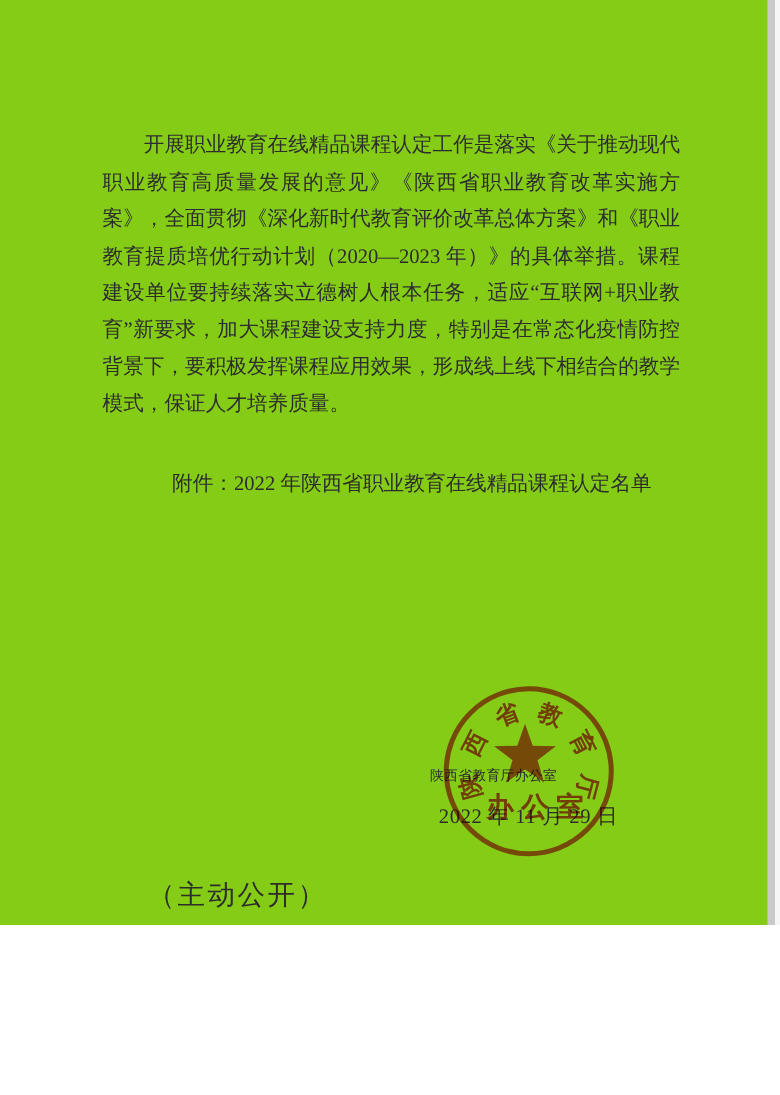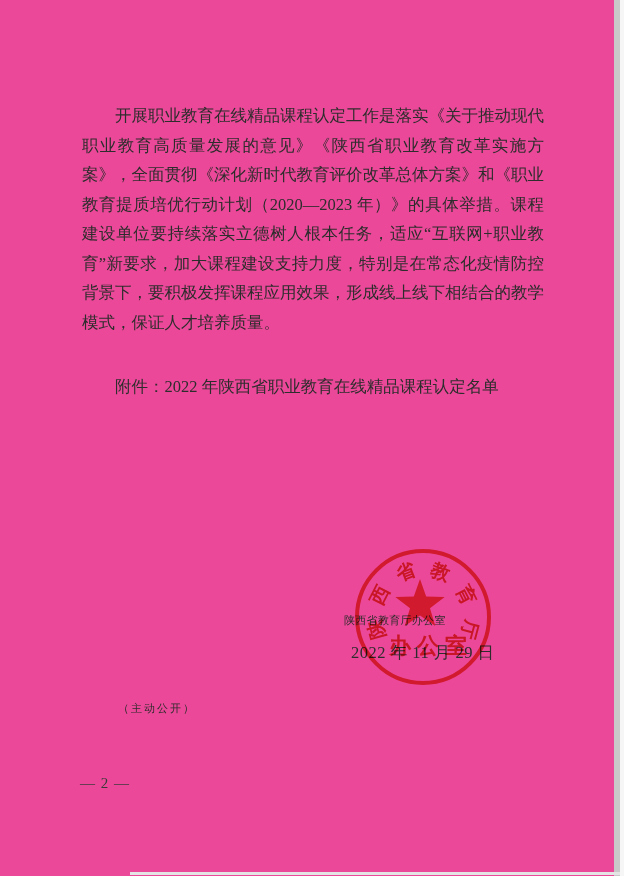--- a/index.html
+++ b/index.html
@@ -1,20 +1,20 @@
 <!DOCTYPE html>
 <html><head>
 <meta charset="utf-8">
 <style>
   * { margin:0; padding:0; box-sizing:border-box; }
   html,body { background:#ffffff; }
   .page {
     position:relative;
-    width:624px; height:876px;
-    background:#ec4899;
+    width:624px; height:740px;
+    background:#84cc16;
     overflow:hidden;
     color:#2d2d2d;
     font-family:"Liberation Serif","DejaVu Serif",serif;
   }
   .edge-right {
     position:absolute; top:0; left:614px; width:6px; height:876px;
     background:#c9c9c9;
   }
   .edge-right-after {
     position:absolute; top:0; left:620px; width:4px; height:876px;
@@ -24,32 +24,32 @@
     position:absolute; left:130px; top:872px; width:490px; height:3px;
     background:#e4e4e4;
   }
   .body-text {
     position:absolute; left:82px; top:101px; width:462px;
     font-size:16.5px; line-height:29.5px;
     text-align:justify; text-justify:inter-character;
     color:#2d2d2d;
   }
   .body-text p { text-indent:33px; }
-  .attachment { margin-top:35px; text-indent:33px; text-align:left; }
+  .attachment { margin-top:35px; text-indent:33px; text-align:center; }
   .issuer {
     position:absolute; left:344px; top:613px;
     font-size:11px; letter-spacing:0.3px; white-space:nowrap;
   }
   .date-line {
     position:absolute; left:351px; top:642px;
     font-size:16.5px; letter-spacing:0.5px; white-space:nowrap;
   }
   .disclosure {
     position:absolute; left:118px; top:701px;
-    font-size:11px; letter-spacing:2px; white-space:nowrap;
+    font-size:22px; letter-spacing:2px; white-space:nowrap;
   }
   .page-number {
     position:absolute; left:80px; top:775px;
     font-size:15px; letter-spacing:1px; color:#3a3a3a; white-space:nowrap;
   }
   .seal {
     position:absolute; left:349px; top:543px; width:148px; height:148px;
     mix-blend-mode:multiply; opacity:0.93;
     pointer-events:none;
   }

